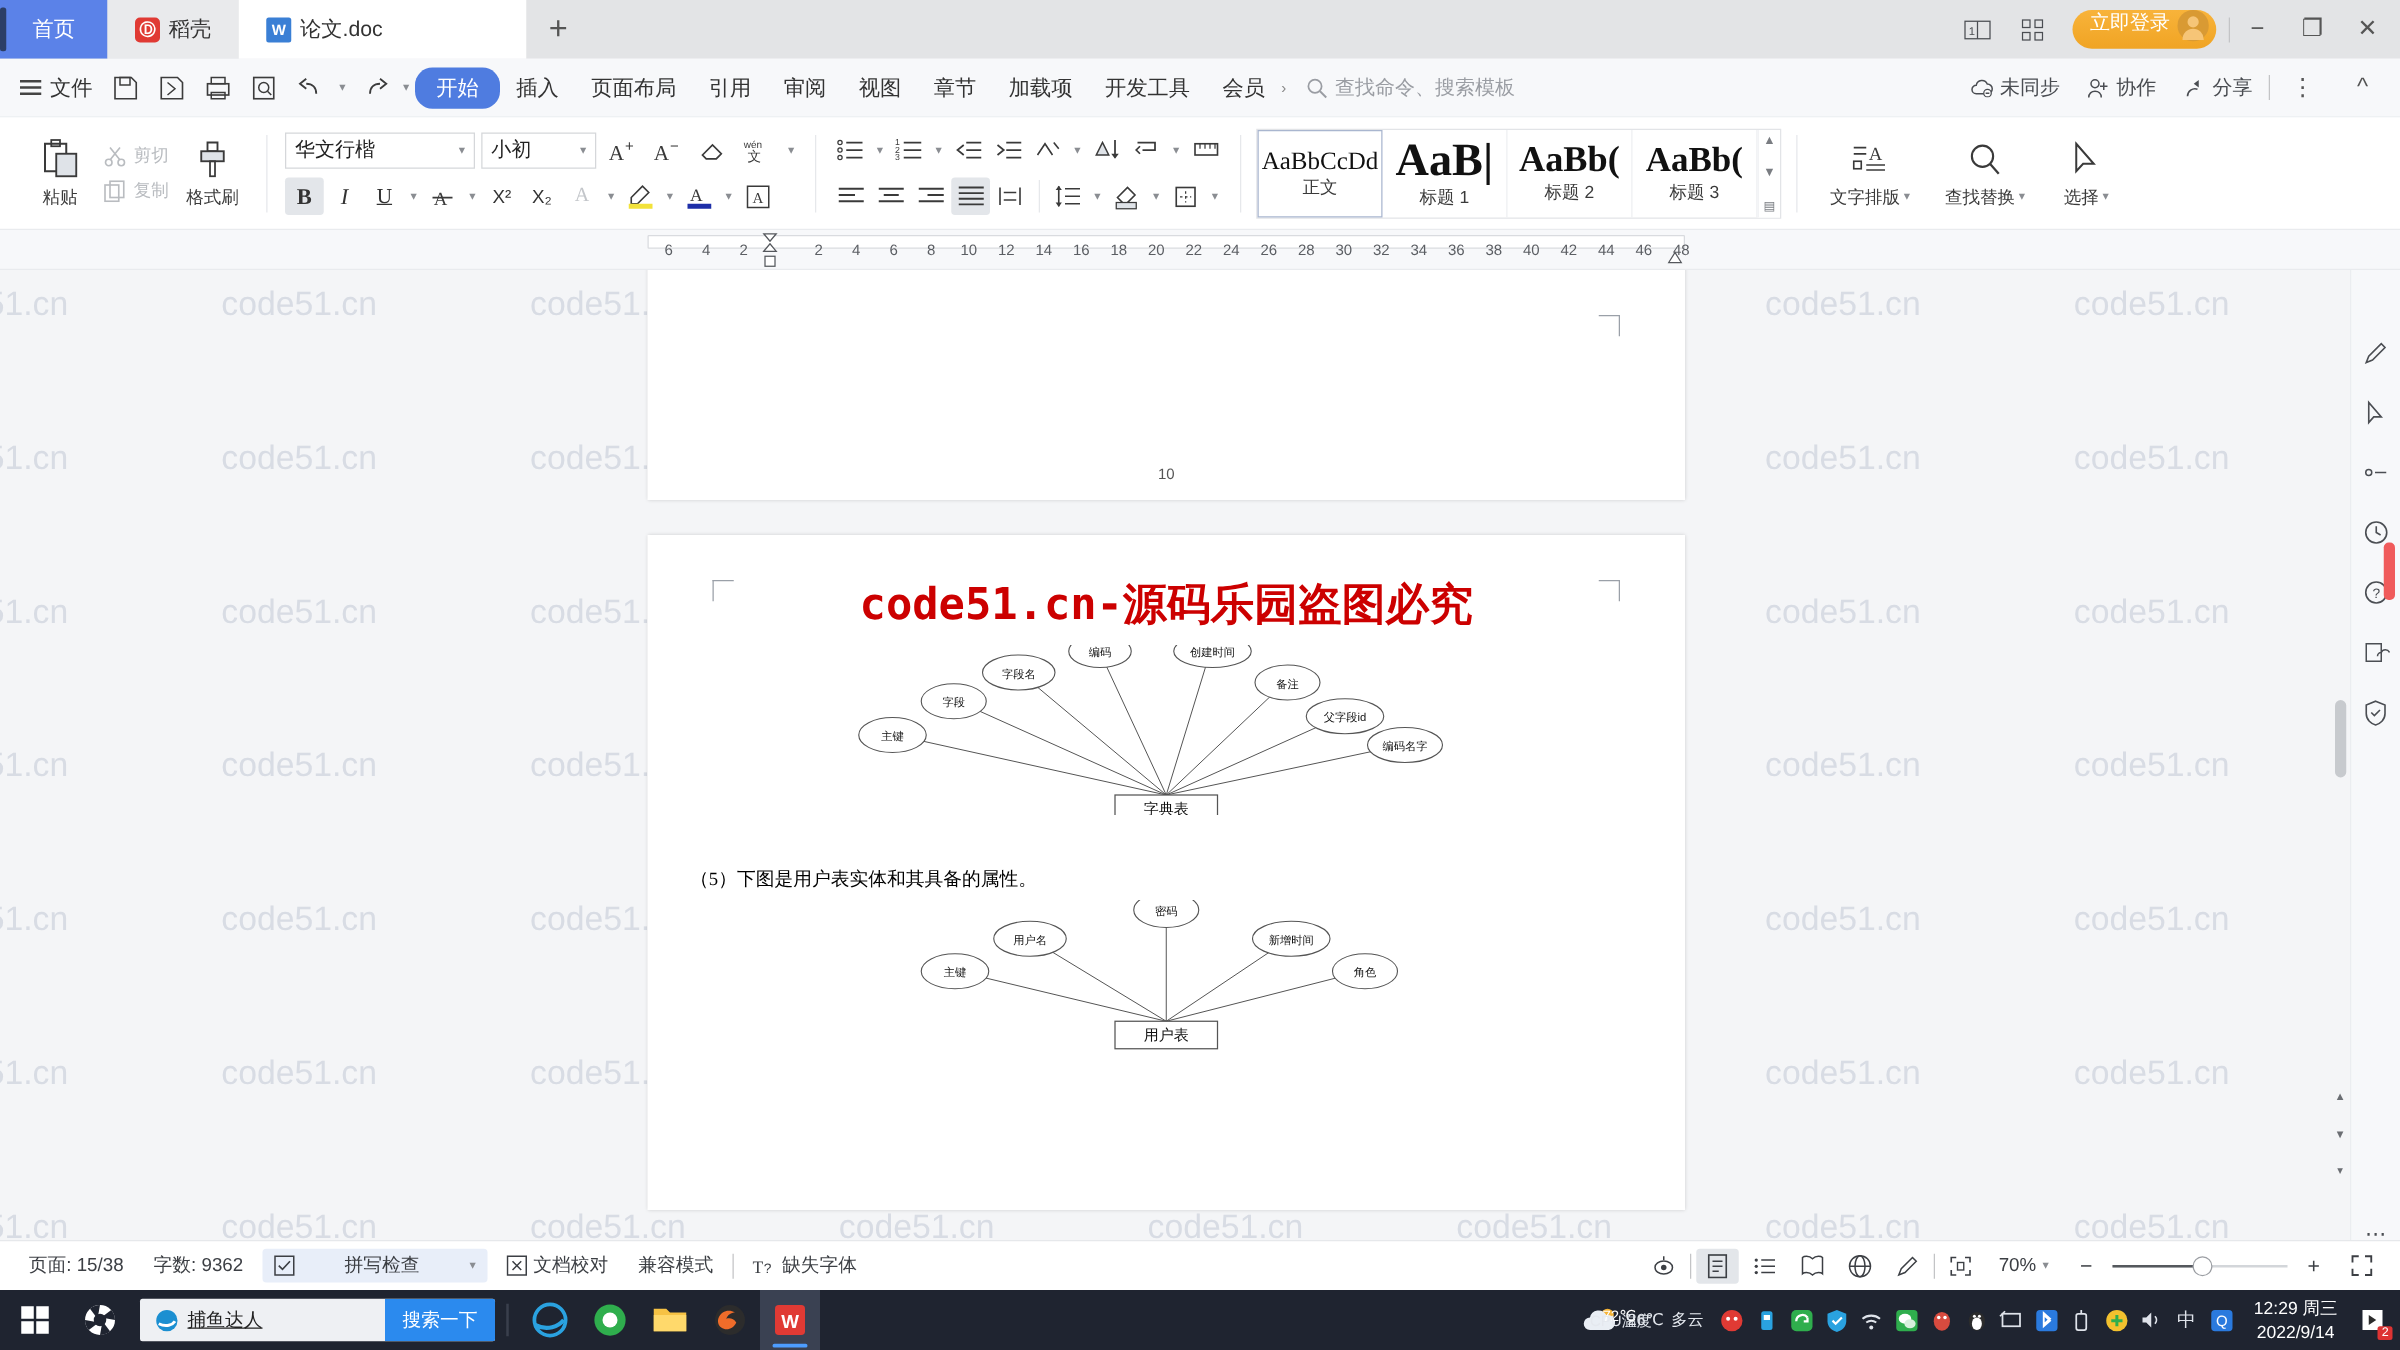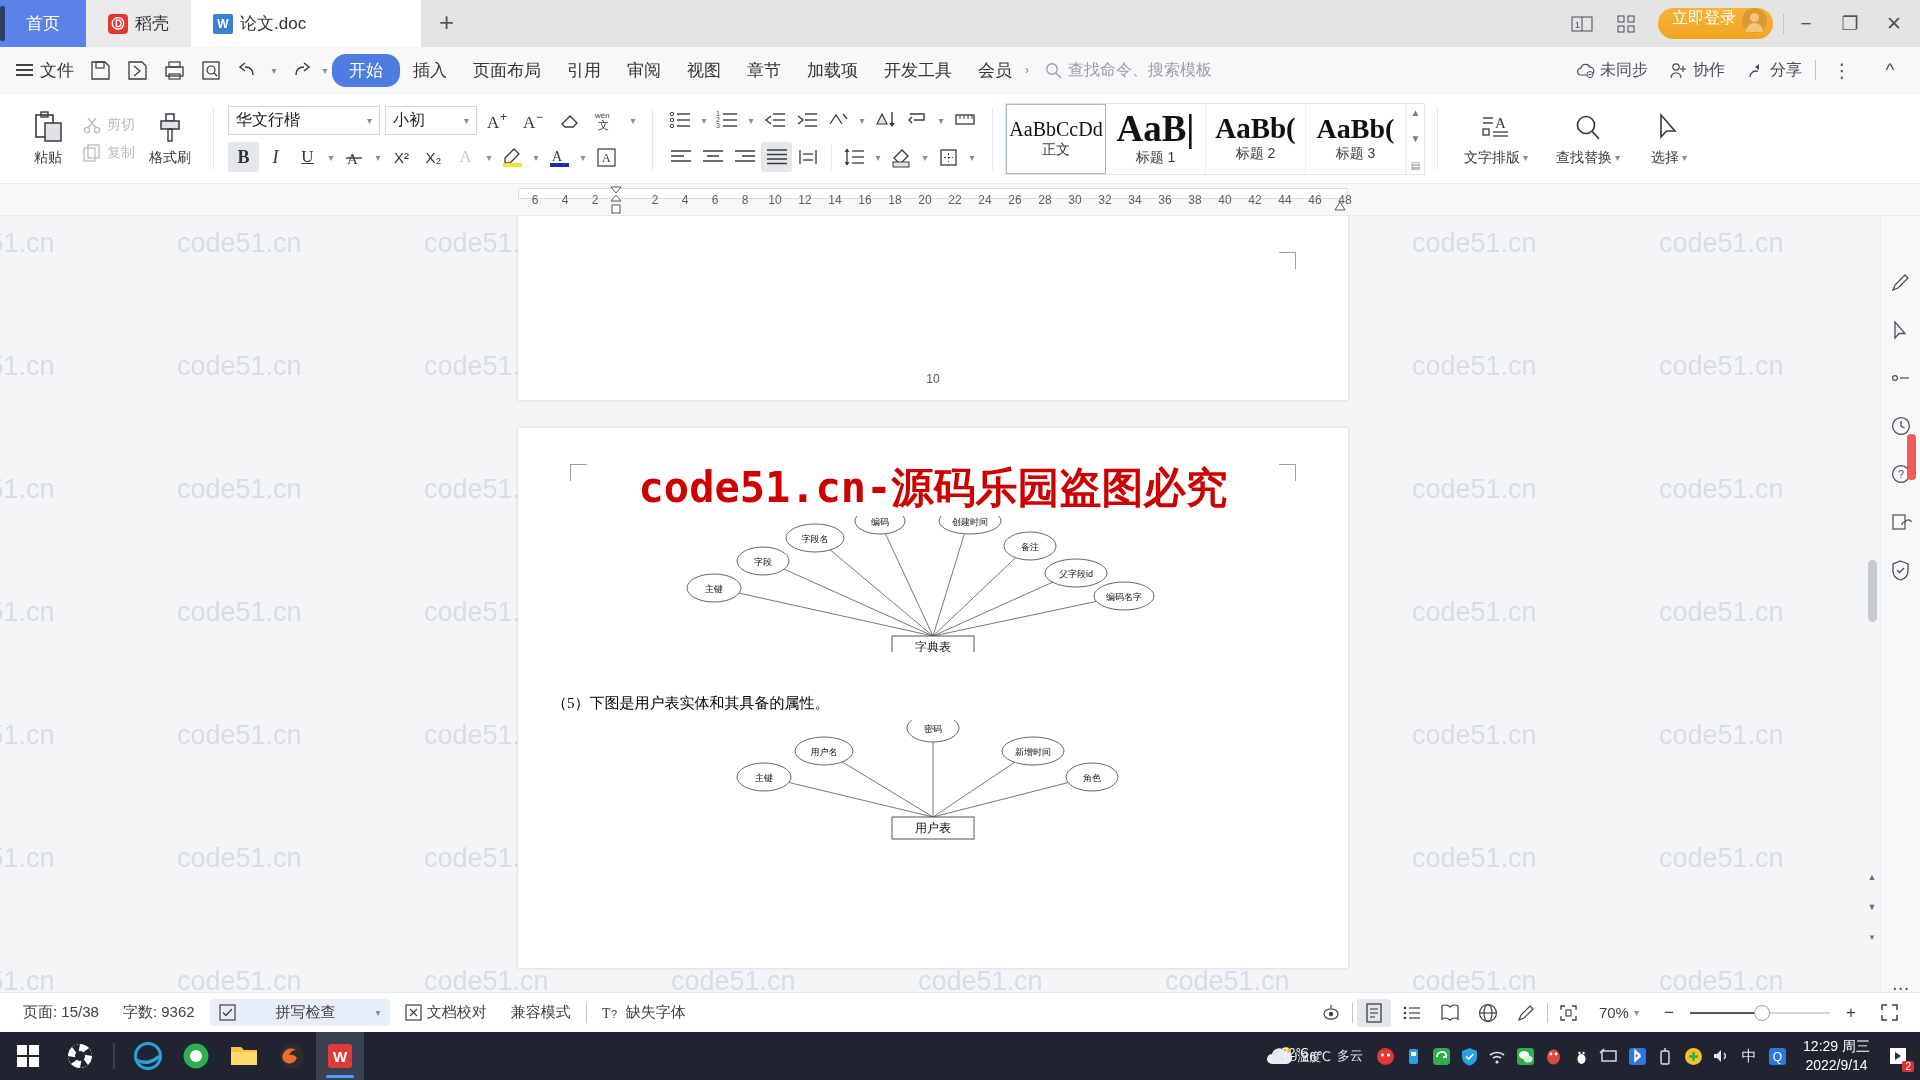--- a/index.html
+++ b/index.html
@@ -116,21 +116,21 @@
   }
   .page1 { top:-16px; height:200px; }
   .page2 { top:212px; height:540px; }
   .pagenum { position:absolute; left:0; right:0; text-align:center; font-size:12px; color:#555; }
 
   .wm { position:absolute; font-size:27px; color:#d8dce4; font-family:"Liberation Sans",sans-serif; white-space:nowrap; pointer-events:none; }
 
   .doctitle {
     position:absolute; width:100%; text-align:center; top:32px;
     font-family:"DejaVu Sans Mono","Liberation Mono",monospace;
-    color:#cc0000; font-size:42px; font-weight:bold; letter-spacing:0px;
+    color:#cc0000; font-size:35px; font-weight:bold; letter-spacing:0px;
   }
   .fig { position:absolute; left:0; width:100%; }
   .figcap { text-align:center; font-size:13px; color:#111; font-family:"Liberation Serif", serif;}
   .figpara { font-size:15px; color:#000; font-family:"Liberation Serif", serif; padding-left:34px;}
 
   .corner { position:absolute; width:17px; height:17px; }
   .corner.tl { border-left:1px solid #9aa0a8; border-top:1px solid #9aa0a8;}
   .corner.tr { border-right:1px solid #9aa0a8; border-top:1px solid #9aa0a8;}
 
   
@@ -1025,20 +1025,30 @@
     <div class="tapp">
       <svg width="28" height="28" viewBox="0 0 28 28">
           <circle cx="14" cy="14" r="12" fill="#fff"></circle>
           <circle cx="14" cy="14" r="5" fill="#1f2430"></circle>
           <path d="M14 2a12 12 0 00-8 3l6 8z" fill="#1f2430"></path>
           <path d="M26 14a12 12 0 00-3-8l-8 6z" fill="#1f2430"></path>
           <path d="M14 26a12 12 0 008-3l-6-8z" fill="#1f2430"></path>
           <path d="M2 14a12 12 0 003 8l8-6z" fill="#1f2430"></path>
         </svg>
     </div>
+    <div class="tsearch">
+      <div class="q">
+        <svg width="19" height="19" viewBox="0 0 19 19">
+            <circle cx="9.5" cy="9.5" r="8.5" fill="#1b8fd1"></circle>
+            <path d="M3 12c6 3 11 1 13-2" fill="none" stroke="#fff" stroke-width="2.4"></path>
+          </svg>
+        <span style="text-decoration:underline">捕鱼达人</span>
+      </div>
+      <div class="go">搜索一下</div>
+    </div>
     <div class="tsep"></div>
     <div class="tapp">
       <svg width="30" height="30" viewBox="0 0 30 30">
           <circle cx="15" cy="15" r="12.5" fill="none" stroke="#2aa2e0" stroke-width="3"></circle>
           <path d="M3 19c10 5 19 1 23-4" fill="none" stroke="#2aa2e0" stroke-width="3.4"></path>
         </svg>
     </div>
     <div class="tapp">
       <svg width="30" height="30" viewBox="0 0 30 30">
           <circle cx="15" cy="15" r="12.5" fill="#2fae4d"></circle>

